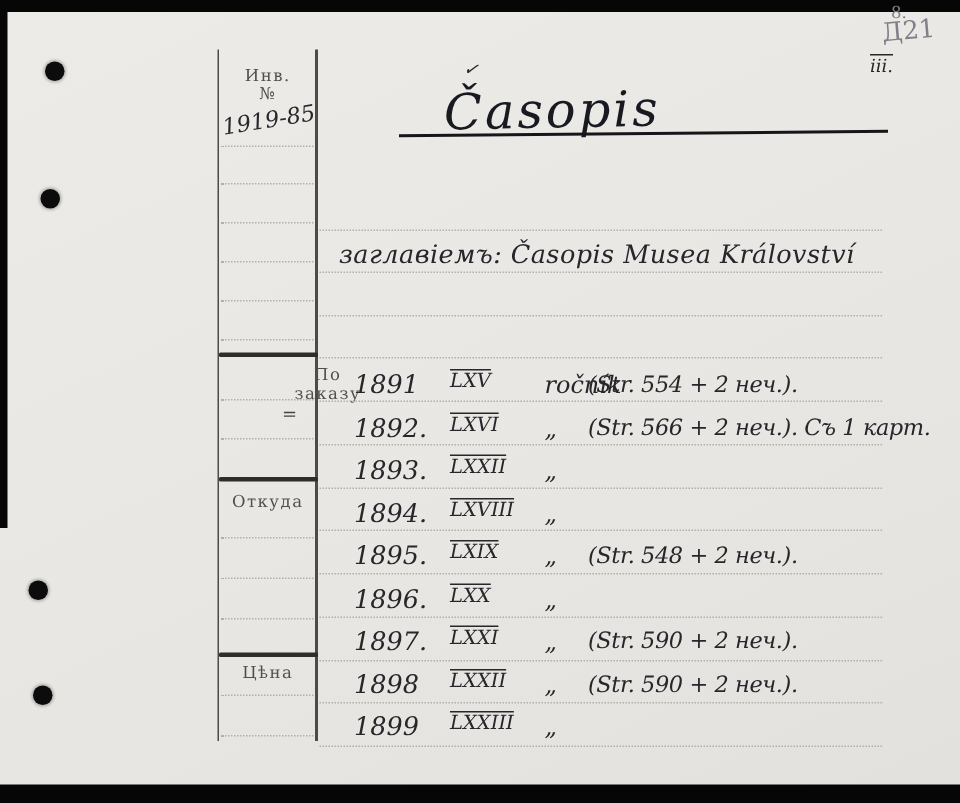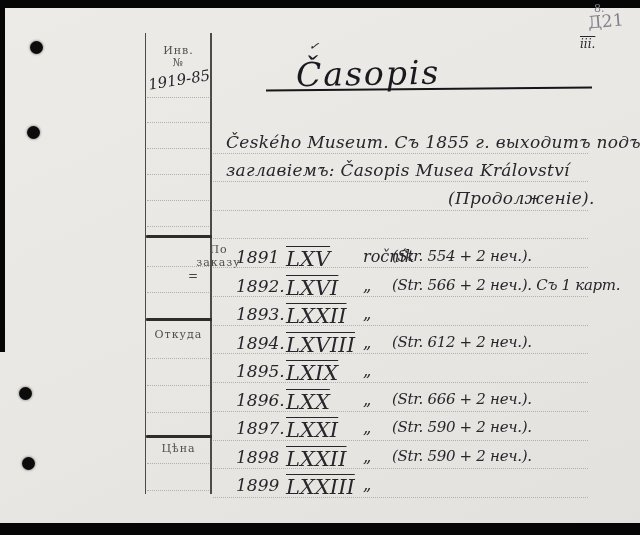--- a/index.html
+++ b/index.html
@@ -23,21 +23,21 @@
     position:absolute;color:#514f49;font-size:11px;letter-spacing:1px;
     width:65px;left:146px;text-align:center;
   }
   
   .ink{position:absolute;color:#26262b;font-style:italic;white-space:nowrap;}
   .pencil{position:absolute;color:#80808a;white-space:nowrap;}
   .title{font-size:33px;letter-spacing:2px;color:#191920;transform:rotate(-1deg);}
   .title-underline{position:absolute;left:266px;top:88px;width:326px;height:2px;background:#15151a;transform:rotate(-0.5deg);}
   .desc{font-size:17px;letter-spacing:.3px;}
   .entry-year{position:absolute;left:236px;font-size:17px;}
-  .entry-vol{position:absolute;left:286px;font-size:21px;text-decoration:overline;text-decoration-thickness:1px;}
+  .entry-vol{position:absolute;left:300px;font-size:13px;text-decoration:overline;text-decoration-thickness:1px;}
   .entry-mark{position:absolute;left:363px;font-size:16px;}
   .entry-pages{position:absolute;left:392px;font-size:15px;letter-spacing:-0.3px;}
   .entry-row{position:absolute;left:0;width:640px;height:26px;}
   .hw-inv{font-size:15px;transform:rotate(-9deg);}
   .mark-number{font-size:24px;color:#1f1f24;}
   .mark-suffix{font-size:12px;text-decoration:overline;}
   .hacek{font-size:12px;transform:rotate(8deg);}
   .ditto-col{font-size:12px;color:#45443f;}
 </style>
 </head>
@@ -69,23 +69,21 @@
 
   <div class="pencil" style="left:594px;top:2px;font-size:11px;">8.</div>
   <div class="pencil" style="left:588px;top:11px;font-size:17px;transform:rotate(-5deg);">Д21</div>
 
   <div class="ink mark-suffix" style="left:580px;top:37px;">iii.</div>
 
   <div class="ink hacek" style="left:309px;top:39px;">✓</div>
   <div class="ink title" style="left:296px;top:54px;">Časopis</div>
   <div class="title-underline"></div>
 
-  <div class="ink desc" style="left:226px;top:132px;">Českého Museum. Съ 1855 г. выходитъ подъ</div>
   <div class="ink desc" style="left:226px;top:160px;">заглавіемъ: Časopis Musea Království</div>
-  <div class="ink desc" style="left:448px;top:188px;">(Продолженіе).</div>
 
   <div class="entry-row" style="top:247px;">
     <span class="ink entry-year">1891</span>
     <span class="ink entry-vol">LXV</span>
     <span class="ink entry-mark">ročník</span>
     <span class="ink entry-pages">(Str. 554 + 2 неч.).</span>
   </div>
   <div class="entry-row" style="top:276px;">
     <span class="ink entry-year">1892.</span>
     <span class="ink entry-vol">LXVI</span>
@@ -94,32 +92,31 @@
   </div>
   <div class="entry-row" style="top:304px;">
     <span class="ink entry-year">1893.</span>
     <span class="ink entry-vol">LXXII</span>
     <span class="ink entry-mark">„</span>
   </div>
   <div class="entry-row" style="top:333px;">
     <span class="ink entry-year">1894.</span>
     <span class="ink entry-vol">LXVIII</span>
     <span class="ink entry-mark">„</span>
-    <span class="ink entry-pages">(Str. 612 + 2 неч.).</span>
   </div>
   <div class="entry-row" style="top:361px;">
     <span class="ink entry-year">1895.</span>
     <span class="ink entry-vol">LXIX</span>
     <span class="ink entry-mark">„</span>
+    <span class="ink entry-pages">(Str. 548 + 2 неч.).</span>
   </div>
   <div class="entry-row" style="top:390px;">
     <span class="ink entry-year">1896.</span>
     <span class="ink entry-vol">LXX</span>
     <span class="ink entry-mark">„</span>
-    <span class="ink entry-pages">(Str. 666 + 2 неч.).</span>
   </div>
   <div class="entry-row" style="top:418px;">
     <span class="ink entry-year">1897.</span>
     <span class="ink entry-vol">LXXI</span>
     <span class="ink entry-mark">„</span>
     <span class="ink entry-pages">(Str. 590 + 2 неч.).</span>
   </div>
   <div class="entry-row" style="top:447px;">
     <span class="ink entry-year">1898</span>
     <span class="ink entry-vol">LXXII</span>

